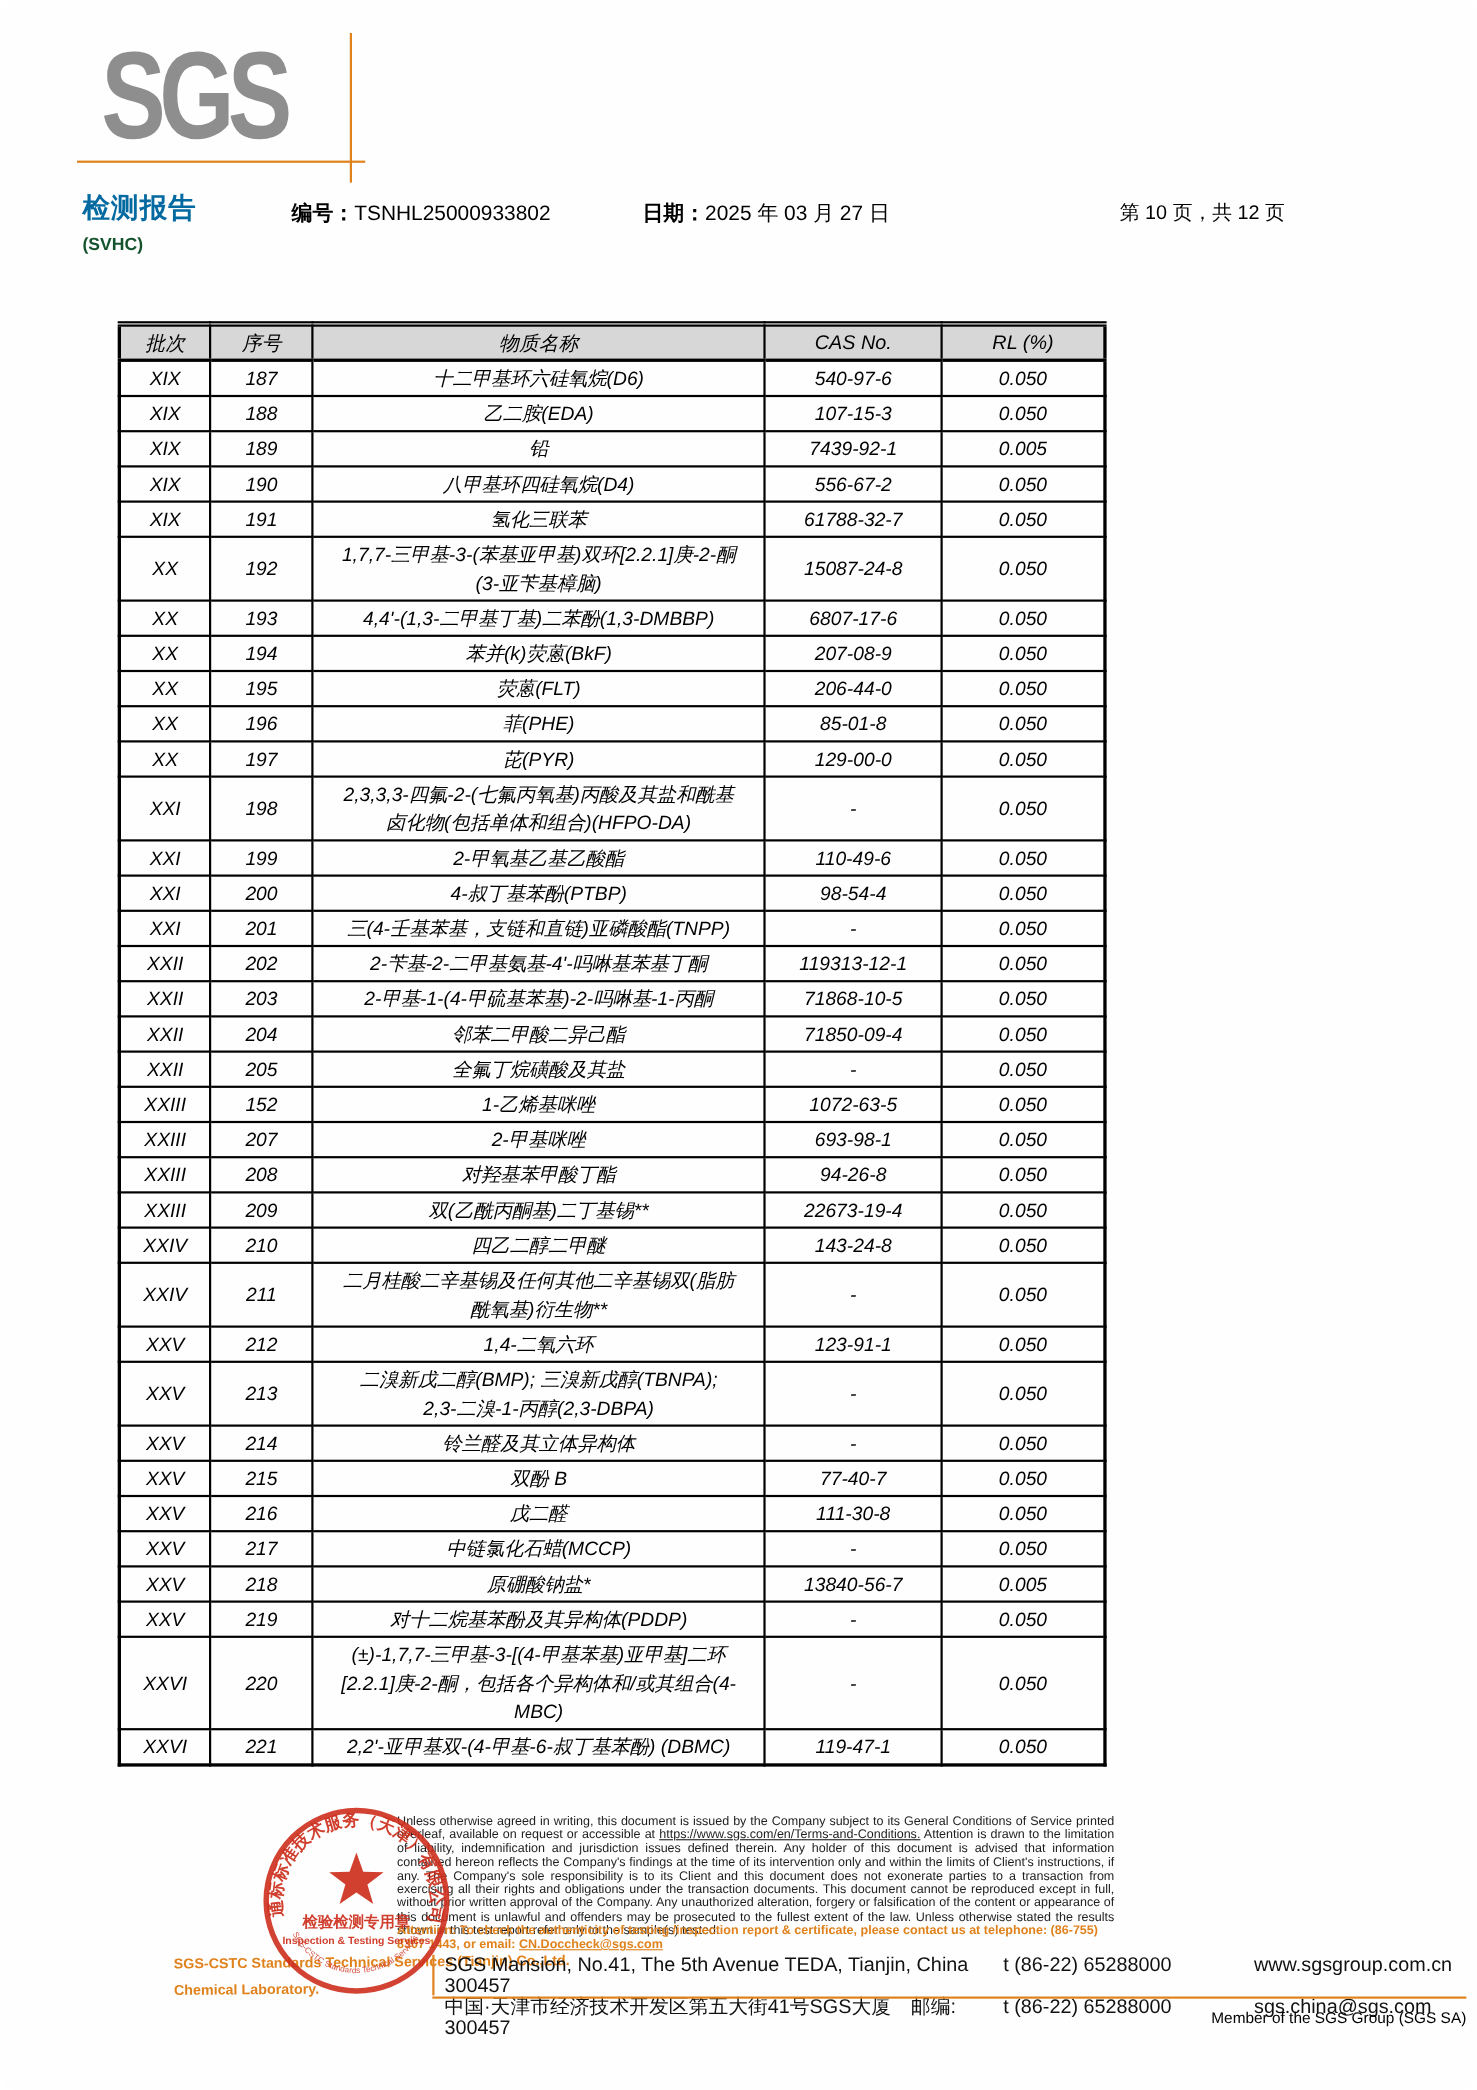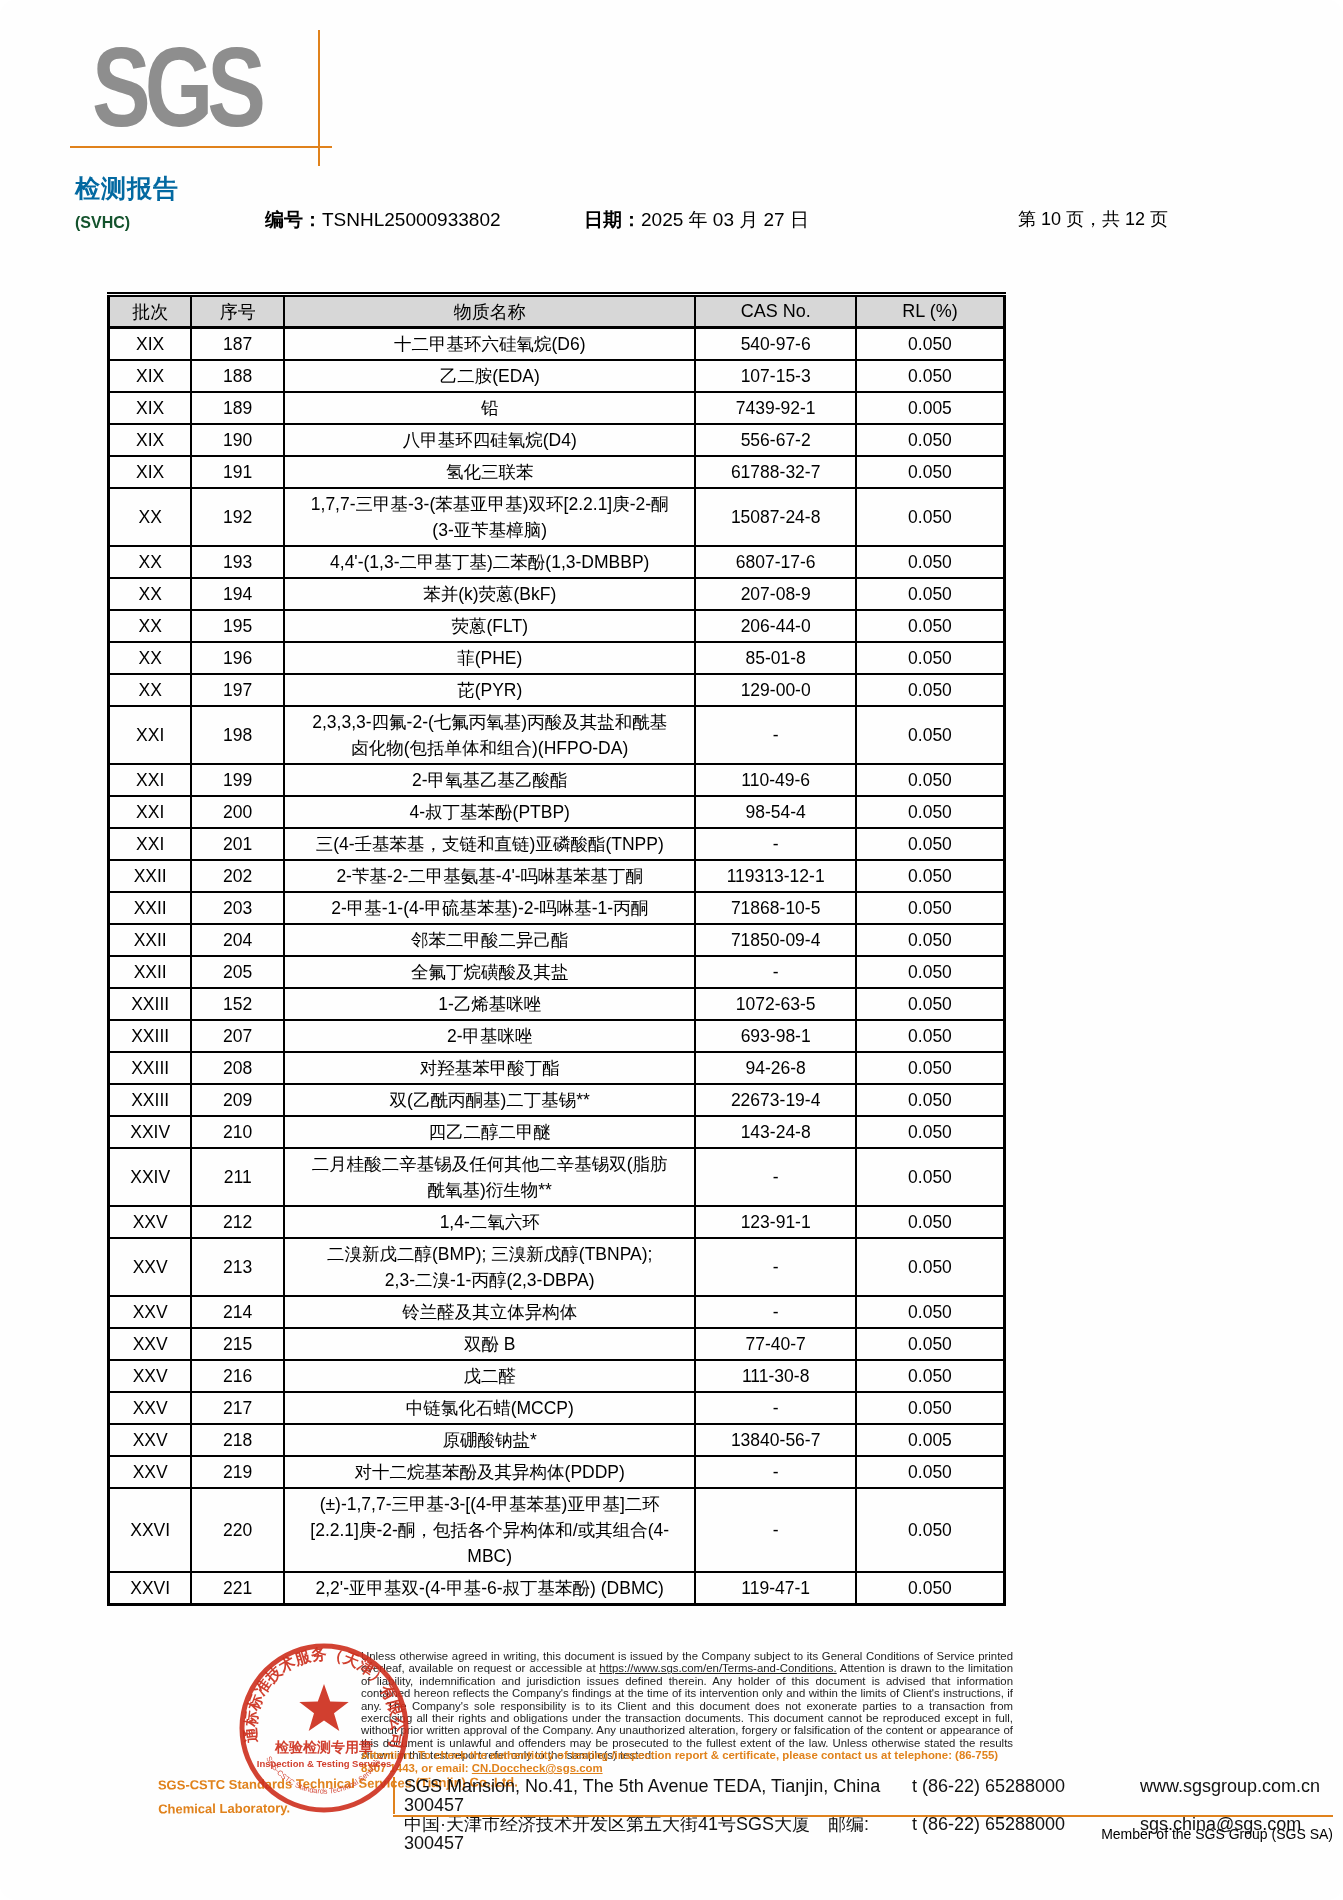--- a/index.html
+++ b/index.html
@@ -13,29 +13,29 @@
     font-size:88px; font-weight:bold; color:#8e8e8e;
     letter-spacing:-6px; transform:scaleY(1.28); transform-origin:top left;
     font-family:"Liberation Sans","DejaVu Sans",sans-serif;
   }
   .logo-hline{ position:absolute; left:70px; top:146px; width:262px; height:2px; background:#e0821c; }
   .logo-vline{ position:absolute; left:318px; top:30px; width:2px; height:136px; background:#e0821c; }
 
   
   .report-title{ position:absolute; left:75px; top:172px; font-size:25px; font-weight:bold; color:#0369a1; letter-spacing:1px;}
   .report-subtitle{ position:absolute; left:75px; top:214px; font-size:16px; font-weight:bold; color:#14532d; }
-  .hline{ position:absolute; top:181px; font-size:19px; color:#000; white-space:nowrap;margin-top:26px; }
+  .hline{ position:absolute; top:181px; font-size:19px; color:#000; white-space:nowrap; }
   .report-no{ left:265px; }
   .report-date{ left:584px; }
   .page-info{ left:1018px; font-size:18px; }
   .hlabel{ font-weight:bold; }
 
   
   .table-wrap{ position:absolute; left:107px; top:292px; width:899px; }
-  table.substances{ width:100%; border-collapse:collapse; border:3px solid #000; border-top:5px double #000; }
+  table.substances{ width:100%; border-collapse:collapse; border:3px solid #000; border-top:5px double #000;font-style:italic; }
   table.substances th{
     background:#d7d7d7; font-weight:normal; font-size:18px;
     border:2px solid #000; border-bottom:3px solid #000; height:33px; text-align:center;
   }
   table.substances td{
     border:2px solid #000; font-size:17.5px; line-height:26px;
     padding:2px 4px; text-align:center; vertical-align:middle; color:#000;
   }
   td.substance-name{ white-space:pre-line; }
 

